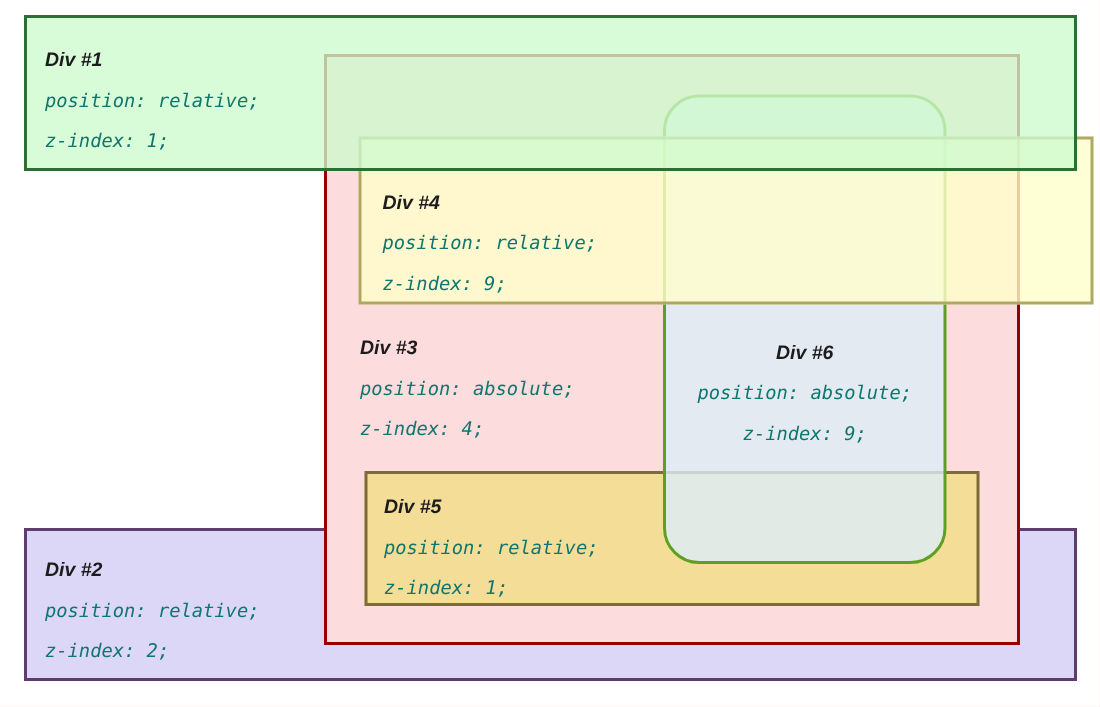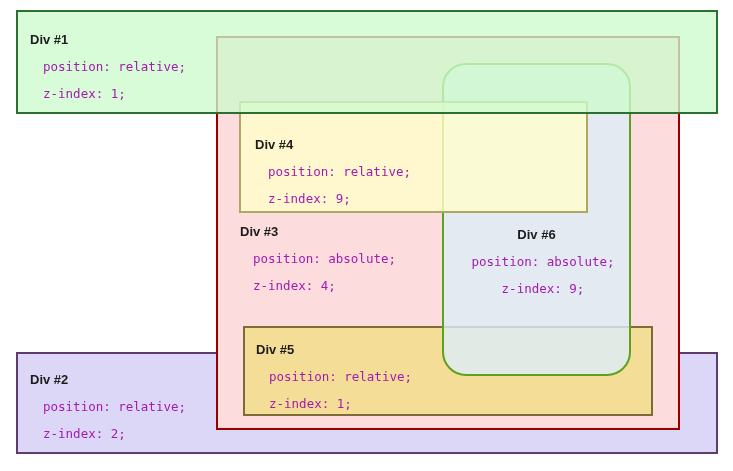--- a/index.html
+++ b/index.html
@@ -9,45 +9,44 @@
     height: 471px;
     background: #ffffff;
     overflow: hidden;
     font-family: "Liberation Sans", sans-serif;
   }
   .box {
     position: absolute;
     box-sizing: border-box;
     border: 2px solid transparent;
   }
-  .content { position: relative; }
+  .content { position: relative; font-style: italic; }
   .box-title {
     font-family: "Liberation Sans", sans-serif;
     font-weight: bold;
     font-size: 13px;
     line-height: 27px;
     color: #1c1c1c;
     white-space: pre;
   }
   .box-code {
     font-family: "DejaVu Sans Mono", monospace;
     font-size: 12.5px;
     line-height: 27px;
-    color: #a21caf;
+    color: #0f766e;
     white-space: pre;
-    margin-left: 13px;
   }
 
   
   #b-div1 { left: 16px;  top: 10px;  width: 702px; height: 104px; z-index: 5; }
   #b-div2 { left: 16px;  top: 352px; width: 702px; height: 102px; z-index: 2; }
   #b-div3 { left: 216px; top: 36px;  width: 464px; height: 394px; z-index: 4; }
   
-  #b-div4 { left: 21px;  top: 63px;  width: 349px; height: 112px; z-index: 6; }
-  #b-div5 { left: 25px;  top: 288px; width: 410px; height: 90px;  z-index: 1; }
+  #b-div4 { left: 21px;  top: 53px;  width: 490px; height: 112px; z-index: 6; }
+  #b-div5 { left: 25px;  top: 276px; width: 410px; height: 90px;  z-index: 1; }
   #b-div6 { left: 224px; top: 25px;  width: 189px; height: 313px; z-index: 3; }
 
   #b-div1 .content { padding: 14px 0 0 12px; }
   #b-div2 .content { padding: 12px 0 0 12px; }
   #b-div3 .content { padding: 180px 0 0 22px; }
   #b-div4 .content { padding: 28px 0 0 14px; }
   #b-div5 .content { padding: 8px 0 0 11px; }
   #b-div6 .content { padding: 156px 2px 0; text-align: center; }
 </style>
 </head>

